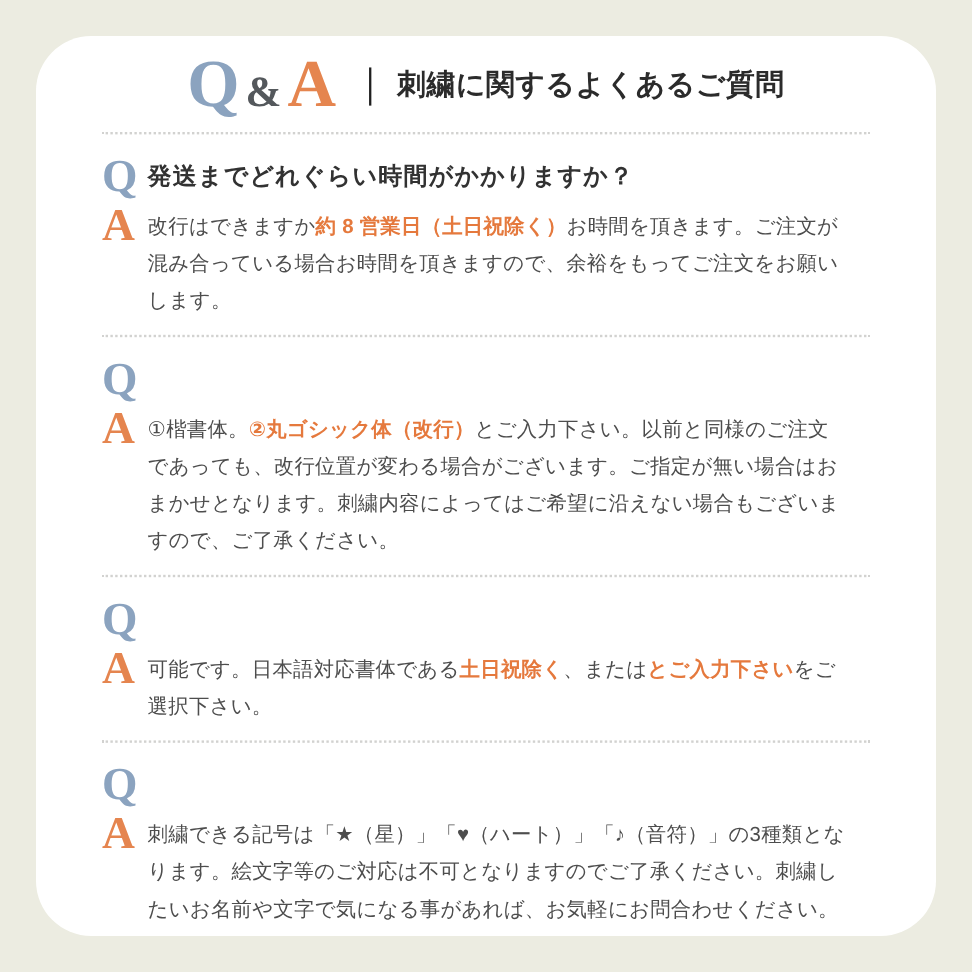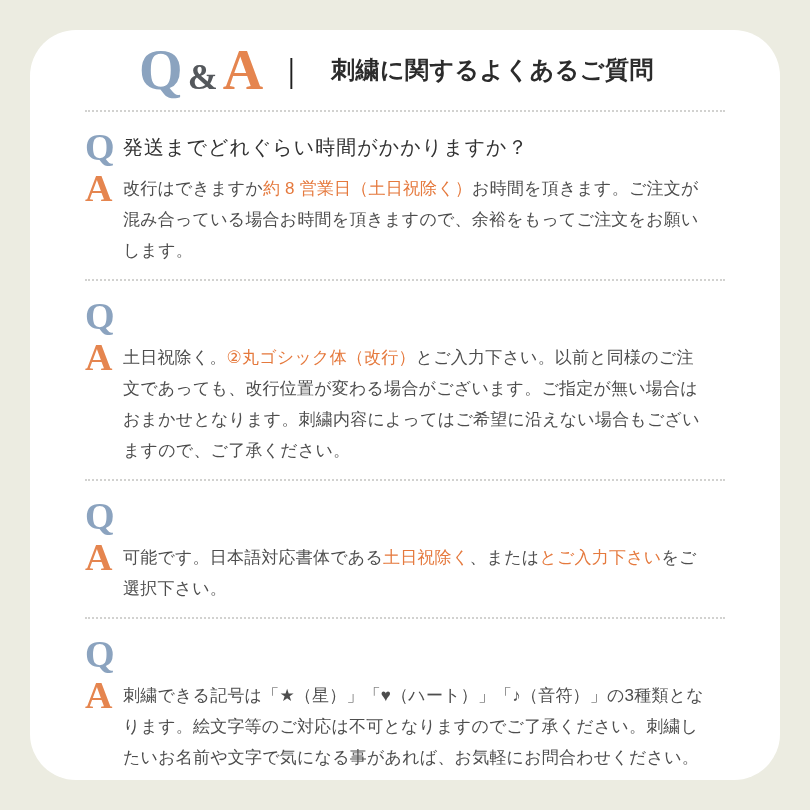--- a/index.html
+++ b/index.html
@@ -35,42 +35,42 @@
   .qa-logo .a{
     font-family:"Liberation Serif","DejaVu Serif",serif;font-weight:700;
     font-size:56px;color:var(--a-orange);
   }
   .vbar{
     font-size:34px;font-weight:400;color:var(--bar-dark);
     margin:0 18px 0 24px;transform:scaleX(.7);line-height:1;
   }
   .page-title{
     font-size:24px;font-weight:700;color:var(--title-dark);
-    margin:17px;letter-spacing:0.5px;text-align:center;
+    margin:0;letter-spacing:0.5px;text-align:center;
   }
   
   .content{padding:0 55px;}
   .sep{border-top:2px dotted var(--divider);height:0;}
   .q-row{display:flex;align-items:center;gap:9px;padding-top:20px;}
   .marker{
     font-family:"Liberation Serif","DejaVu Serif",serif;font-weight:700;
     font-size:38px;line-height:30px;width:29px;flex:none;
   }
   .q-marker{color:var(--q-blue);}
   .a-marker{color:var(--a-orange);line-height:31px;}
   .q-text{
-    font-size:20px;font-weight:400;color:var(--question-text);
+    font-size:20px;font-weight:700;color:var(--question-text);
     margin:0;letter-spacing:1px;line-height:30px;
   }
   .a-row{display:flex;align-items:flex-start;gap:9px;margin-top:11px;padding-bottom:13px;}
   .a-text{
     font-size:17px;line-height:31px;color:var(--answer-text);
     margin:0;width:585px;letter-spacing:0.2px;
   }
-  .hl{color:var(--highlight);font-weight:400;}
+  .hl{color:var(--highlight);font-weight:700;}
 </style>
 </head>
 <body>
 
 <div class="card">
 
   <div class="header">
     <span class="qa-logo">
         <span class="q">Q</span>
         <span class="amp">&amp;</span>
@@ -93,21 +93,21 @@
     </div>
   </section>
 
   <section class="qa-block">
     <div class="sep"></div>
     <div class="q-row">
       <span class="marker q-marker">Q</span>
     </div>
     <div class="a-row">
       <span class="marker a-marker">A</span>
-      <p class="a-text"><span class="seg">土日祝除く。</span><span class="hl">②丸ゴシック体（改行）</span><span class="seg">とご入力下さい。以前と同様のご注文であっても、改行位置が変わる場合がございます。ご指定が無い場合はおまかせとなります。刺繍内容によってはご希望に沿えない場合もございますので、ご了承ください。</span></p>
+      <p class="a-text"><span class="seg">①楷書体。</span><span class="hl">②丸ゴシック体（改行）</span><span class="seg">とご入力下さい。以前と同様のご注文であっても、改行位置が変わる場合がございます。ご指定が無い場合はおまかせとなります。刺繍内容によってはご希望に沿えない場合もございますので、ご了承ください。</span></p>
     </div>
   </section>
 
   <section class="qa-block">
     <div class="sep"></div>
     <div class="q-row">
       <span class="marker q-marker">Q</span>
     </div>
     <div class="a-row">
       <span class="marker a-marker">A</span>

